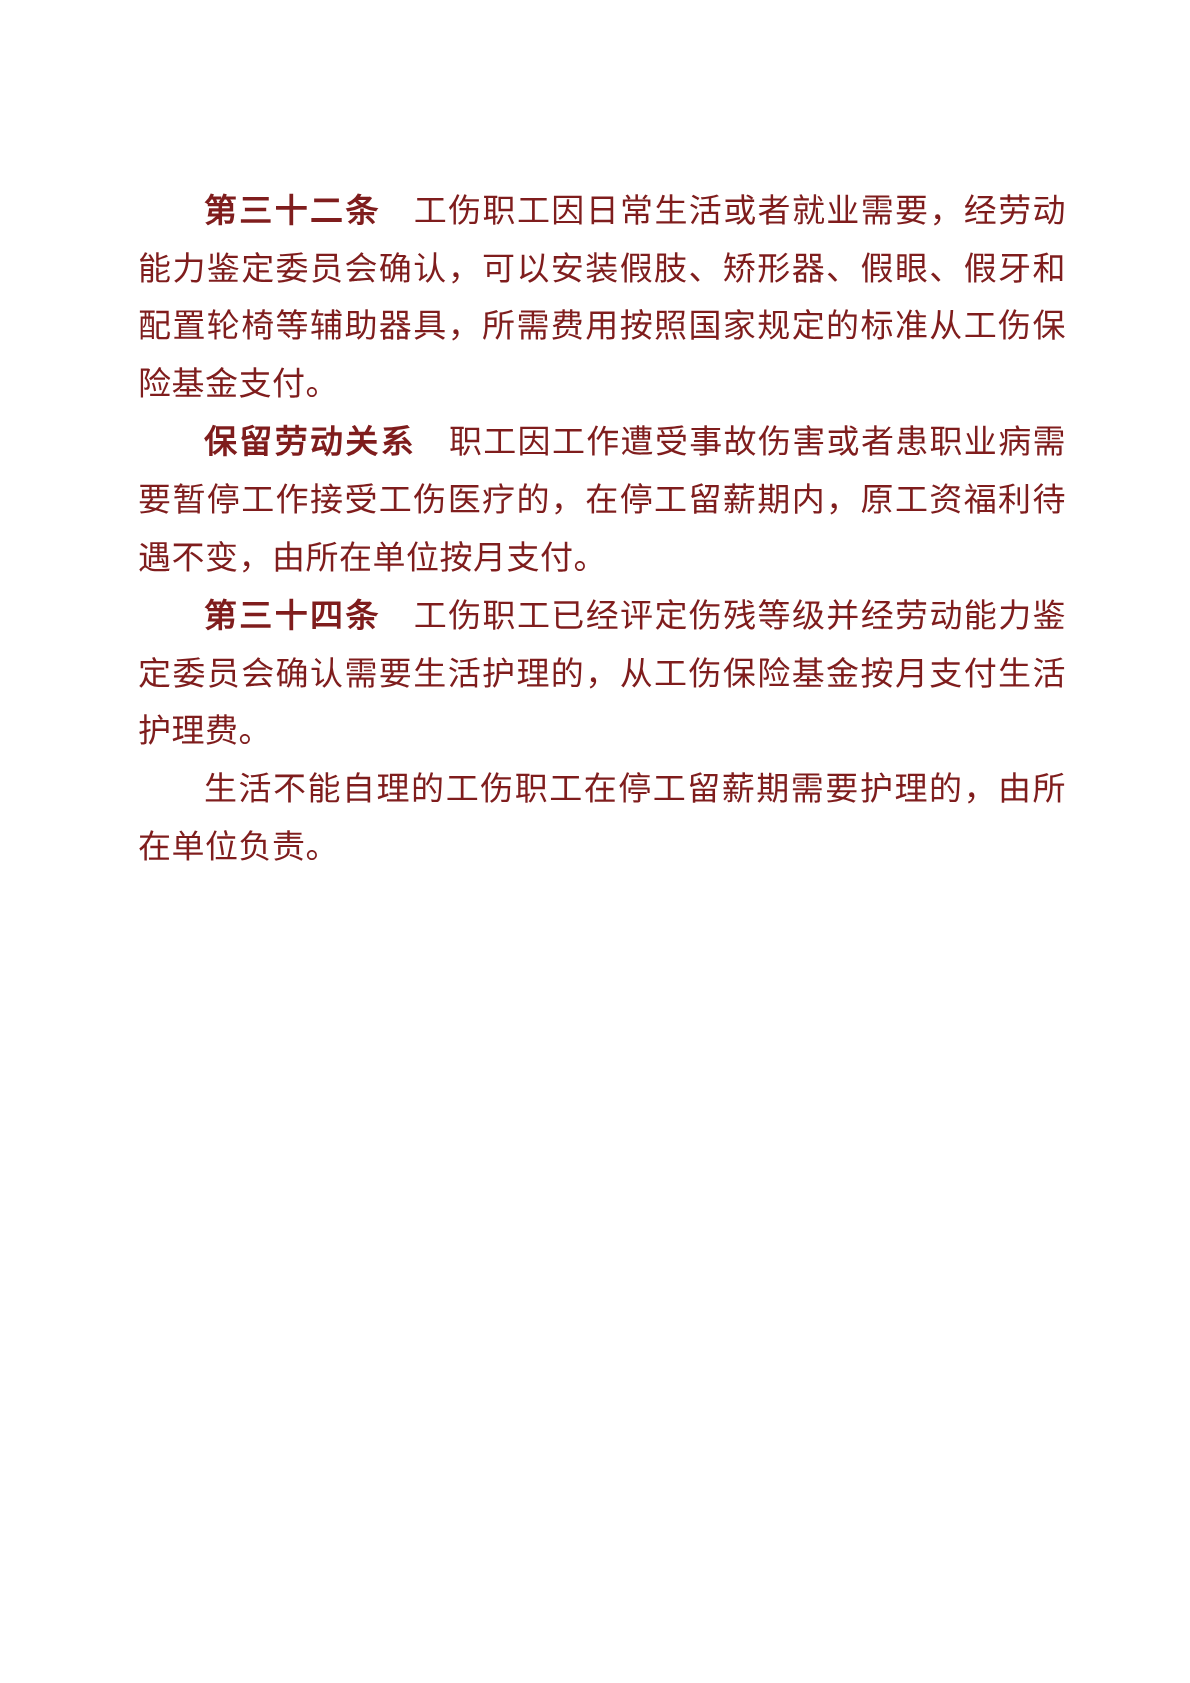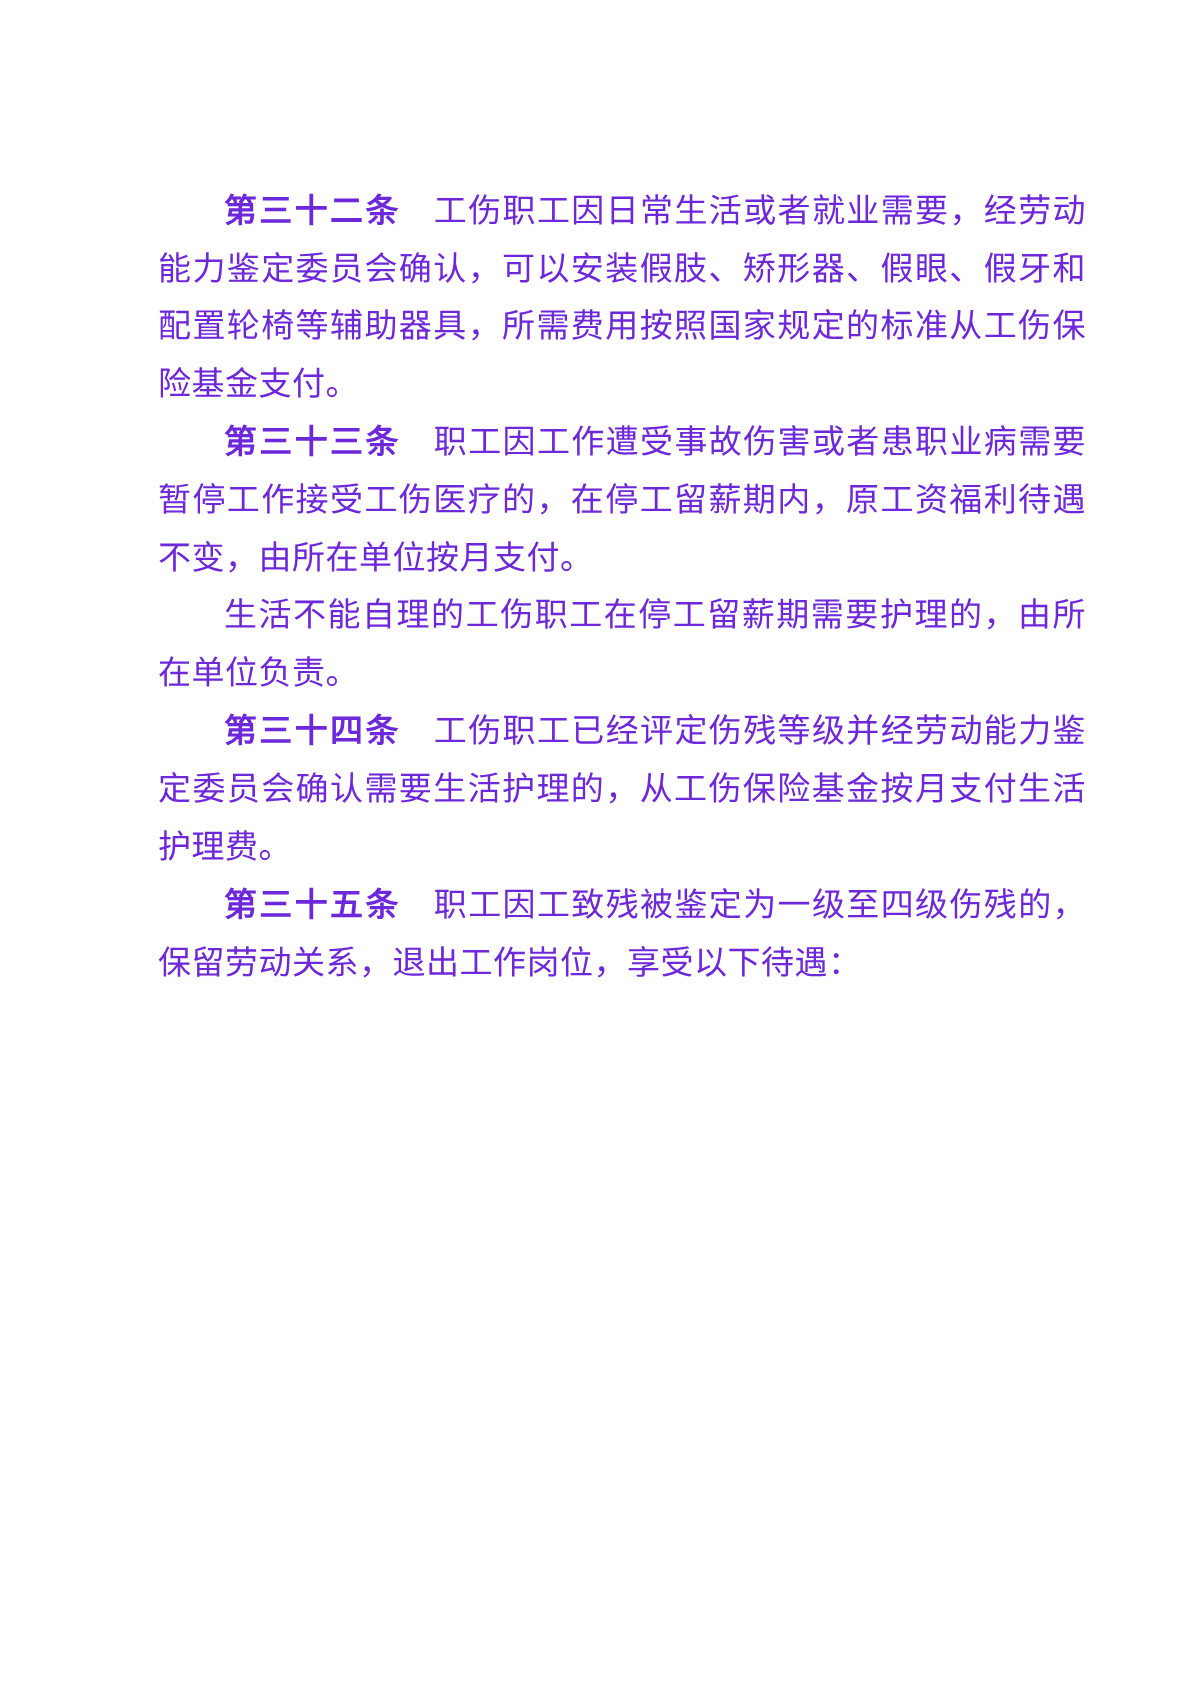--- a/index.html
+++ b/index.html
@@ -10,24 +10,24 @@
   .page {
     position: relative;
     width: 1190px;
     height: 1683px;
     background: #ffffff;
     overflow: hidden;
     font-family: "Liberation Serif", "DejaVu Serif", serif;
   }
   .text-block {
     position: absolute;
-    left: 158px;
+    left: 138px;
     top: 182px;
     width: 928px;
-    color: #6d28d9;
+    color: #7f1d1d;
   }
   .para {
     margin: 0;
     font-size: 33px;
     line-height: 57.6px;
     text-align: justify;
     text-justify: inter-ideograph;
     text-indent: 2em;
     letter-spacing: 0.5px;
     word-break: break-all;
@@ -39,23 +39,22 @@
     letter-spacing: 1.5px;
   }
 </style>
 </head>
 <body>
 
 <div class="page">
   <div class="text-block">
   <p class="para"><span class="article-no">第三十二条</span><span>工伤职工因日常生活或者就业需要，经劳动能力鉴定委员会确认，可以安装假肢、矫形器、假眼、假牙和配置轮椅等辅助器具，所需费用按照国家规定的标准从工伤保险基金支付。</span></p>
 
-  <p class="para"><span class="article-no">第三十三条</span><span>职工因工作遭受事故伤害或者患职业病需要暂停工作接受工伤医疗的，在停工留薪期内，原工资福利待遇不变，由所在单位按月支付。</span></p>
+  <p class="para"><span class="article-no">保留劳动关系</span><span>职工因工作遭受事故伤害或者患职业病需要暂停工作接受工伤医疗的，在停工留薪期内，原工资福利待遇不变，由所在单位按月支付。</span></p>
 
+
+  <p class="para"><span class="article-no">第三十四条</span><span>工伤职工已经评定伤残等级并经劳动能力鉴定委员会确认需要生活护理的，从工伤保险基金按月支付生活护理费。</span></p>
 
   <p class="para"><span>生活不能自理的工伤职工在停工留薪期需要护理的，由所在单位负责。</span></p>
 
-  <p class="para"><span class="article-no">第三十四条</span><span>工伤职工已经评定伤残等级并经劳动能力鉴定委员会确认需要生活护理的，从工伤保险基金按月支付生活护理费。</span></p>
 
-
-  <p class="para"><span class="article-no">第三十五条</span><span>职工因工致残被鉴定为一级至四级伤残的，保留劳动关系，退出工作岗位，享受以下待遇：</span></p>
 </div>
 </div>
 
 </body></html>

